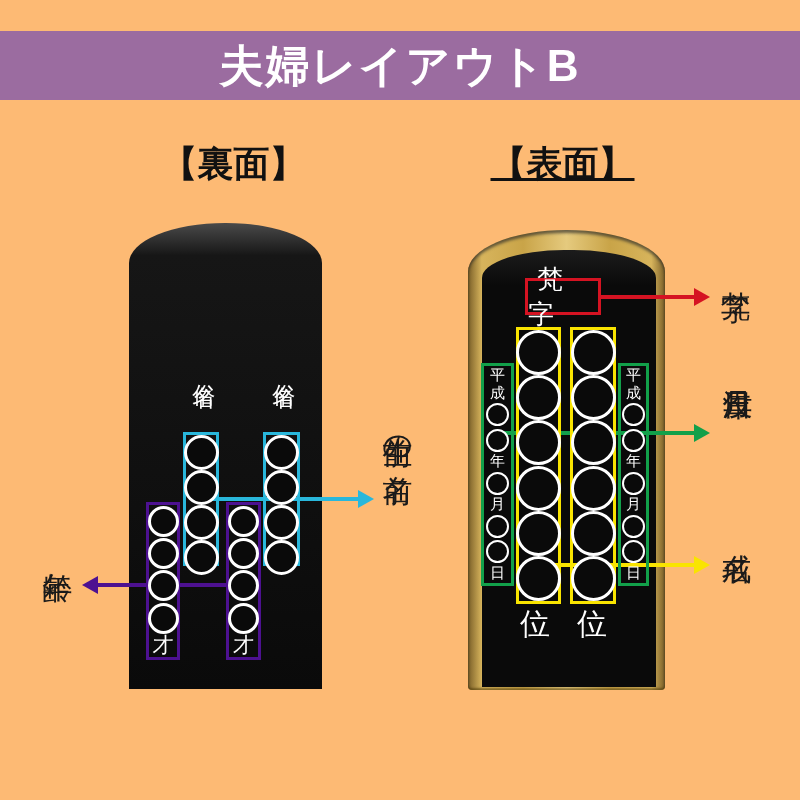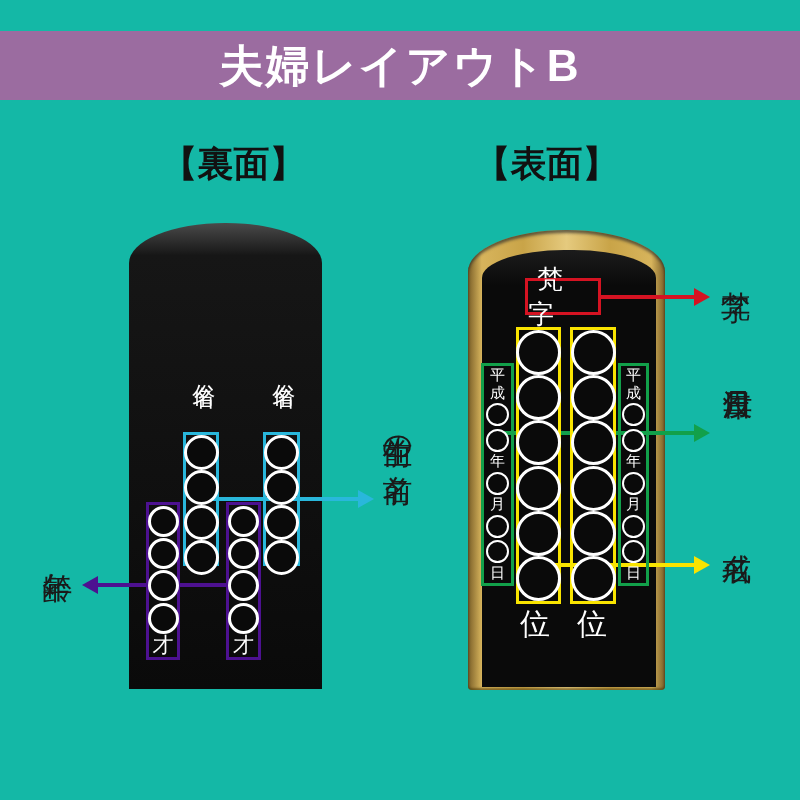--- a/index.html
+++ b/index.html
@@ -1,27 +1,27 @@
 <!DOCTYPE html>
 <html><head>
 <meta charset="utf-8">
 <style>
   html,body{margin:0;padding:0;background:#fff;}
-  #stage{position:relative;width:800px;height:800px;background:#14b8a6;overflow:hidden;
+  #stage{position:relative;width:800px;height:800px;background:#fdba74;overflow:hidden;
          font-family:"Liberation Sans","DejaVu Sans",sans-serif;}
 
   
   .banner{position:absolute;left:0;top:31px;width:800px;height:69px;background:#9B6CA0;}
   .banner h1{margin:0;line-height:69px;text-align:center;color:#fff;font-size:44px;
              font-weight:bold;letter-spacing:2px;}
 
   
   .heading{position:absolute;top:140px;font-size:36px;font-weight:bold;color:#111;text-align:center;}
   .heading.back{left:127px;width:213px;}
-  .heading.front{left:438px;width:217px;}
+  .heading.front{left:454px;width:217px;text-decoration:underline;}
 
   
   .tablet-back{position:absolute;left:129px;top:223px;width:193px;height:466px;
     background:linear-gradient(180deg,#4a4a4a 0%,#161616 7%,#0a0a0a 100%);
     border-radius:96px 96px 0 0 / 40px 40px 0 0;}
   .tablet-front{position:absolute;left:468px;top:230px;width:197px;height:460px;
     background:linear-gradient(90deg,#7a5f28 0%,#d7b45c 7%,#c9a448 28%,#e5ca7e 50%,#c9a448 72%,#d7b45c 93%,#7a5f28 100%);
     border-radius:99px 99px 4px 4px / 42px 42px 4px 4px;
     box-shadow:inset 0 3px 3px rgba(40,40,40,.65), inset 0 -2px 2px rgba(80,60,10,.6);}
   .tablet-front .face{position:absolute;left:14px;right:9px;top:20px;bottom:3px;

